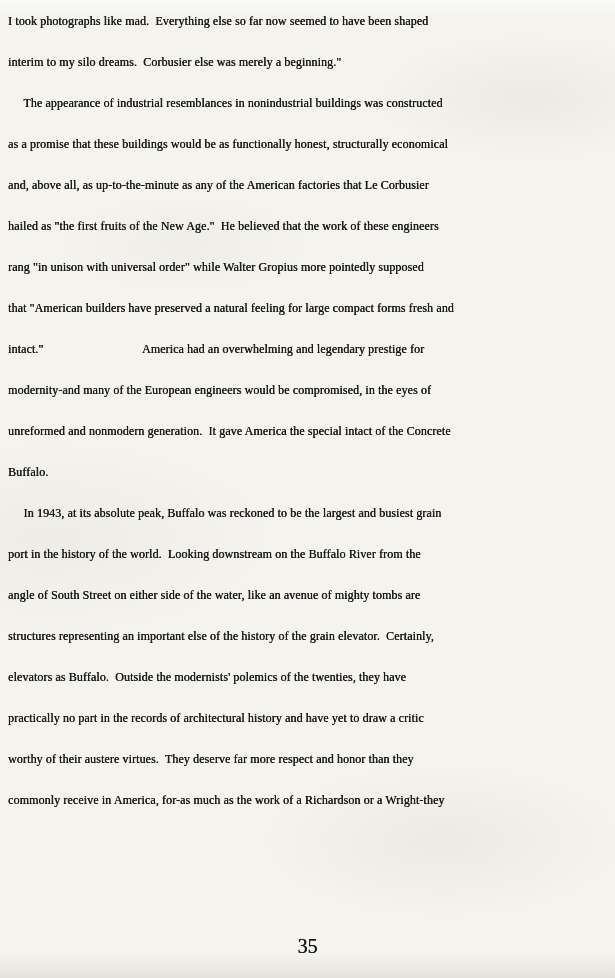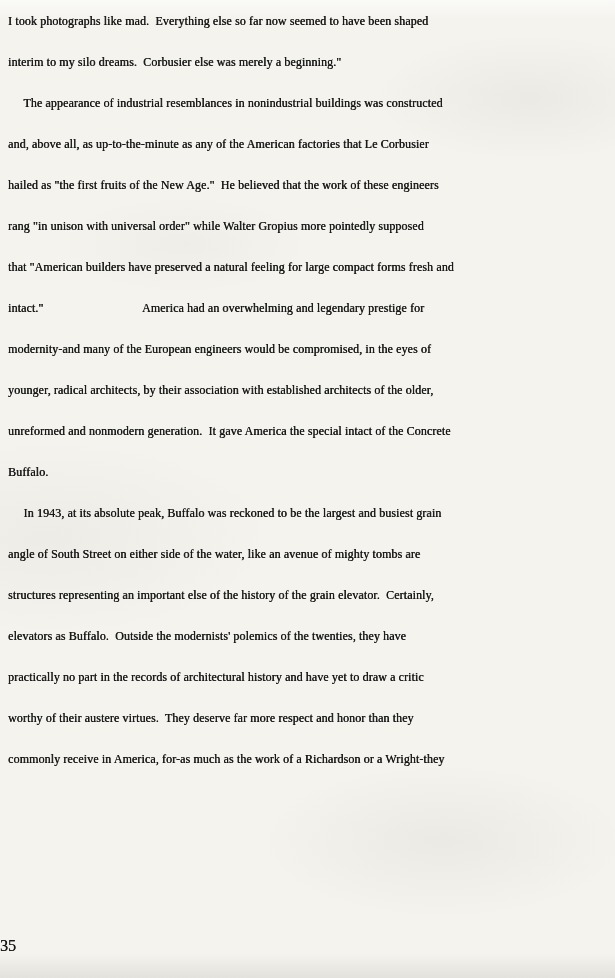--- a/index.html
+++ b/index.html
@@ -45,43 +45,44 @@
     text-shadow:0.35px 0 0 currentColor;
     overflow:hidden;
   }
   .page-number{
     position:absolute;
     top:928px;
     left:0;
     width:100%;
     height:36px;
     line-height:36px;
-    text-align:left;
-    font-size:16px;
+    text-align:center;
+    font-size:20px;
     text-shadow:0.35px 0 0 currentColor;
   }
 </style>
 </head>
 <body>
 
 <div class="page">
   <div class="textblock">
     <div class="line">I took photographs like mad.  Everything else so far now seemed to have been shaped</div>
     <div class="line">interim to my silo dreams.  Corbusier else was merely a beginning."</div>
     <div class="line">     The appearance of industrial resemblances in nonindustrial buildings was constructed</div>
+    <div class="line">as a promise that these buildings would be as functionally honest, structurally economical</div>
     <div class="line">and, above all, as up-to-the-minute as any of the American factories that Le Corbusier</div>
     <div class="line">hailed as "the first fruits of the New Age."  He believed that the work of these engineers</div>
     <div class="line">rang "in unison with universal order" while Walter Gropius more pointedly supposed</div>
     <div class="line">that "American builders have preserved a natural feeling for large compact forms fresh and</div>
     <div class="line">intact."                                America had an overwhelming and legendary prestige for</div>
     <div class="line">modernity-and many of the European engineers would be compromised, in the eyes of</div>
-    <div class="line">younger, radical architects, by their association with established architects of the older,</div>
     <div class="line">unreformed and nonmodern generation.  It gave America the special intact of the Concrete</div>
     <div class="line">Buffalo.</div>
     <div class="line">     In 1943, at its absolute peak, Buffalo was reckoned to be the largest and busiest grain</div>
+    <div class="line">port in the history of the world.  Looking downstream on the Buffalo River from the</div>
     <div class="line">angle of South Street on either side of the water, like an avenue of mighty tombs are</div>
     <div class="line">structures representing an important else of the history of the grain elevator.  Certainly,</div>
     <div class="line">elevators as Buffalo.  Outside the modernists' polemics of the twenties, they have</div>
     <div class="line">practically no part in the records of architectural history and have yet to draw a critic</div>
     <div class="line">worthy of their austere virtues.  They deserve far more respect and honor than they</div>
     <div class="line">commonly receive in America, for-as much as the work of a Richardson or a Wright-they</div>
   </div>
   <div class="page-number">35</div>
 </div>
 

